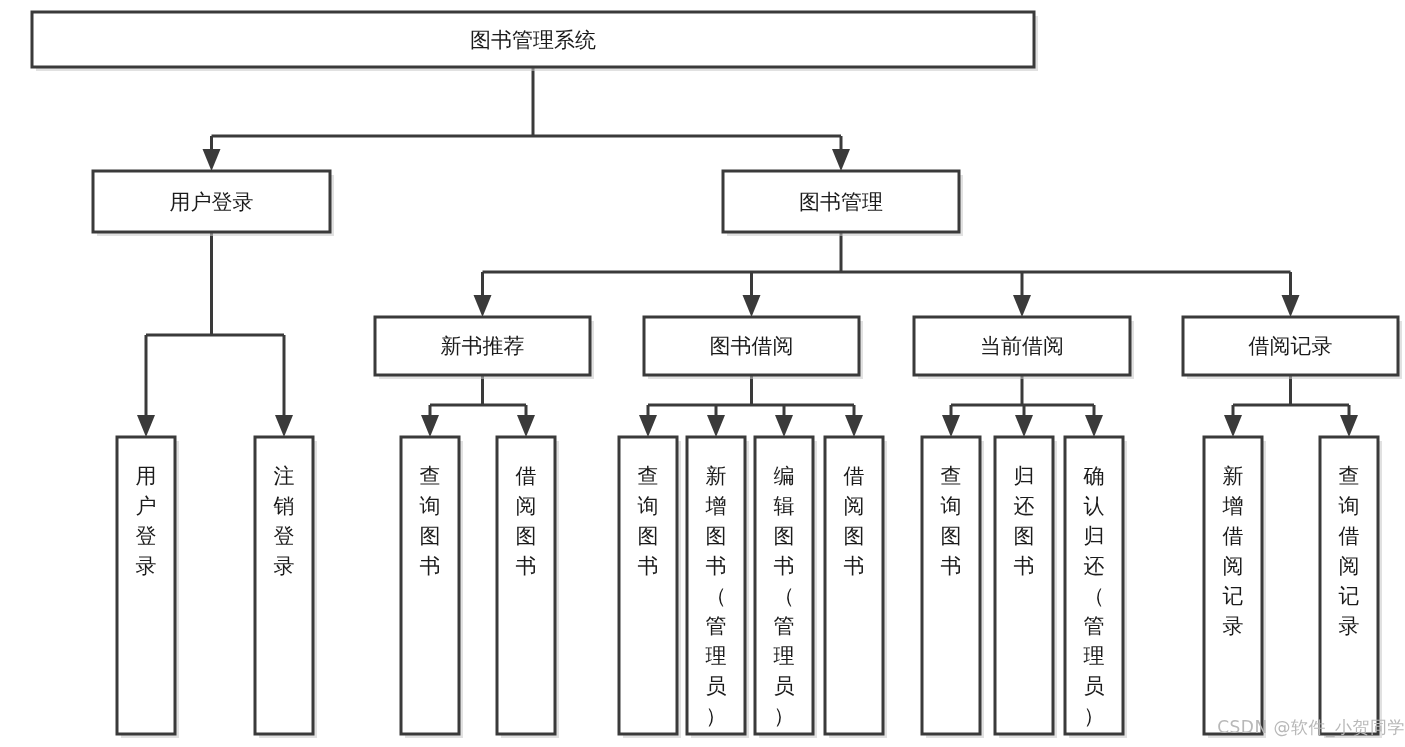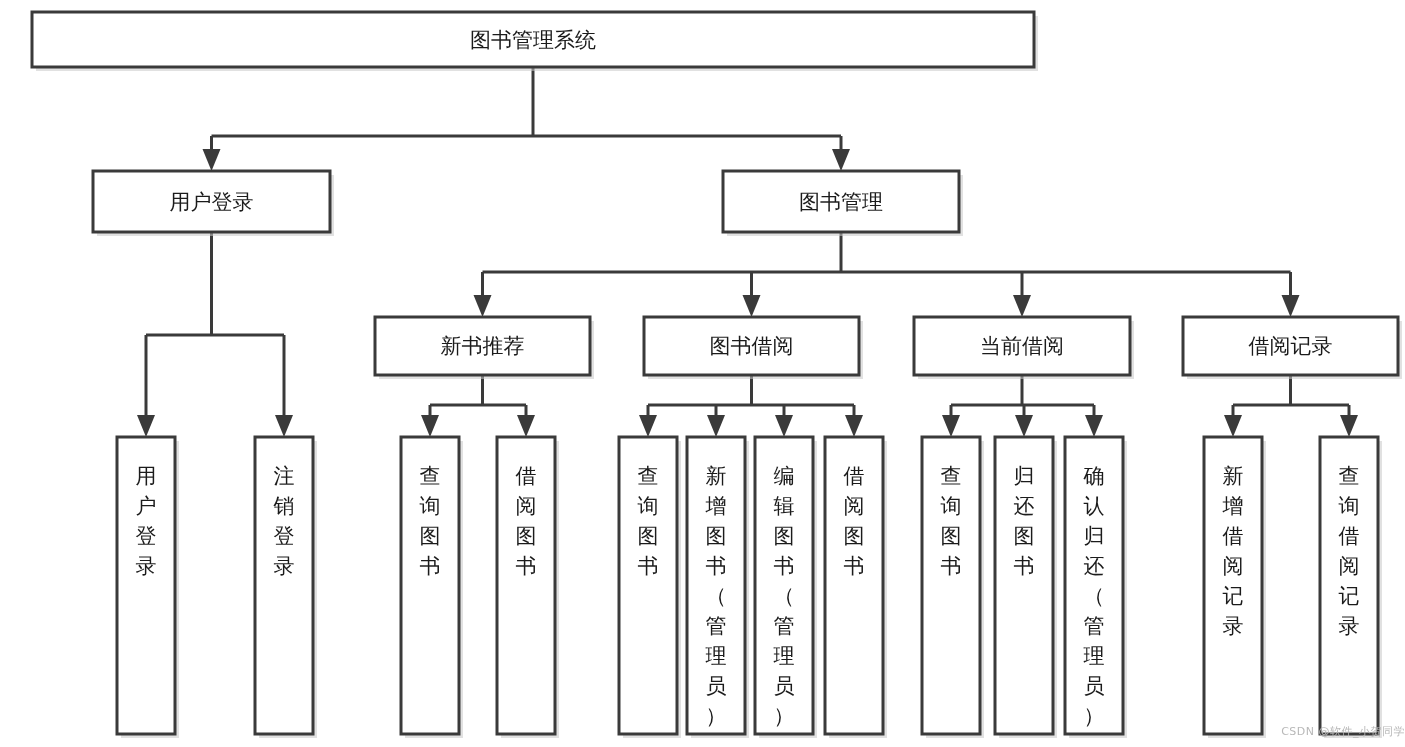--- a/index.html
+++ b/index.html
@@ -55,21 +55,21 @@
     font-family: "DejaVu Sans", "Liberation Sans", sans-serif;
     font-size: 21px;
     fill: #1b1b1b;
     text-anchor: middle;
   }
   .watermark {
     position: absolute;
     right: 12px;
     bottom: 6px;
     font-family: "DejaVu Sans", "Liberation Sans", sans-serif;
-    font-size: 11px;
+    font-size: 17px;
     color: #b8b8b8;
     letter-spacing: 0.5px;
     white-space: nowrap;
     pointer-events: none;
   }
 </style>
 </head>
 <body>
 
 <div id="diagram-root">

